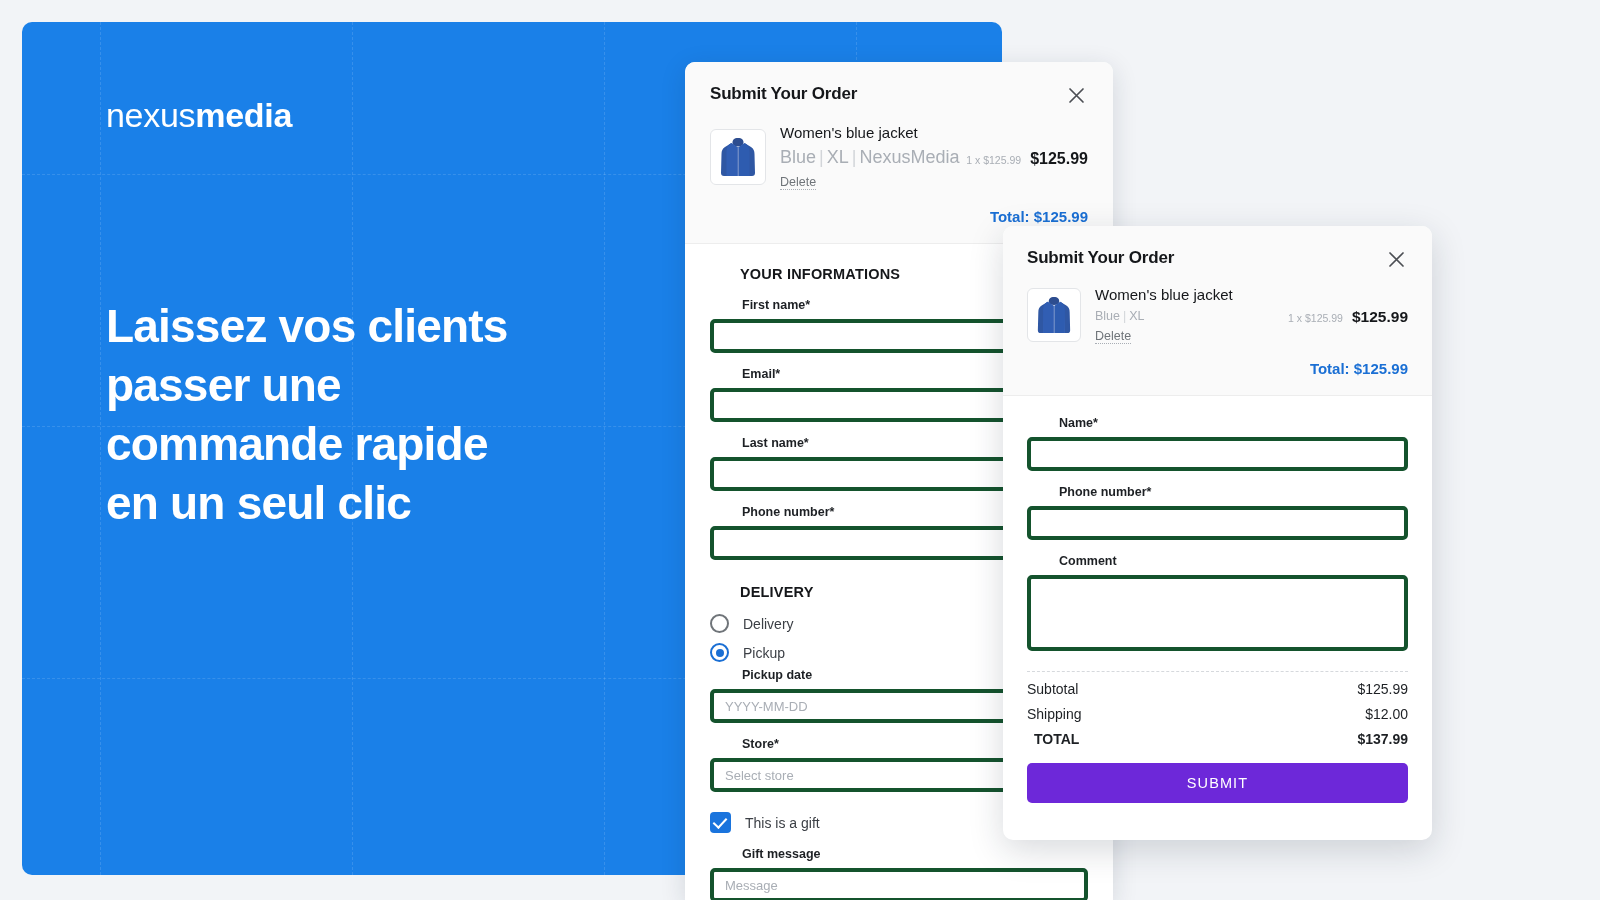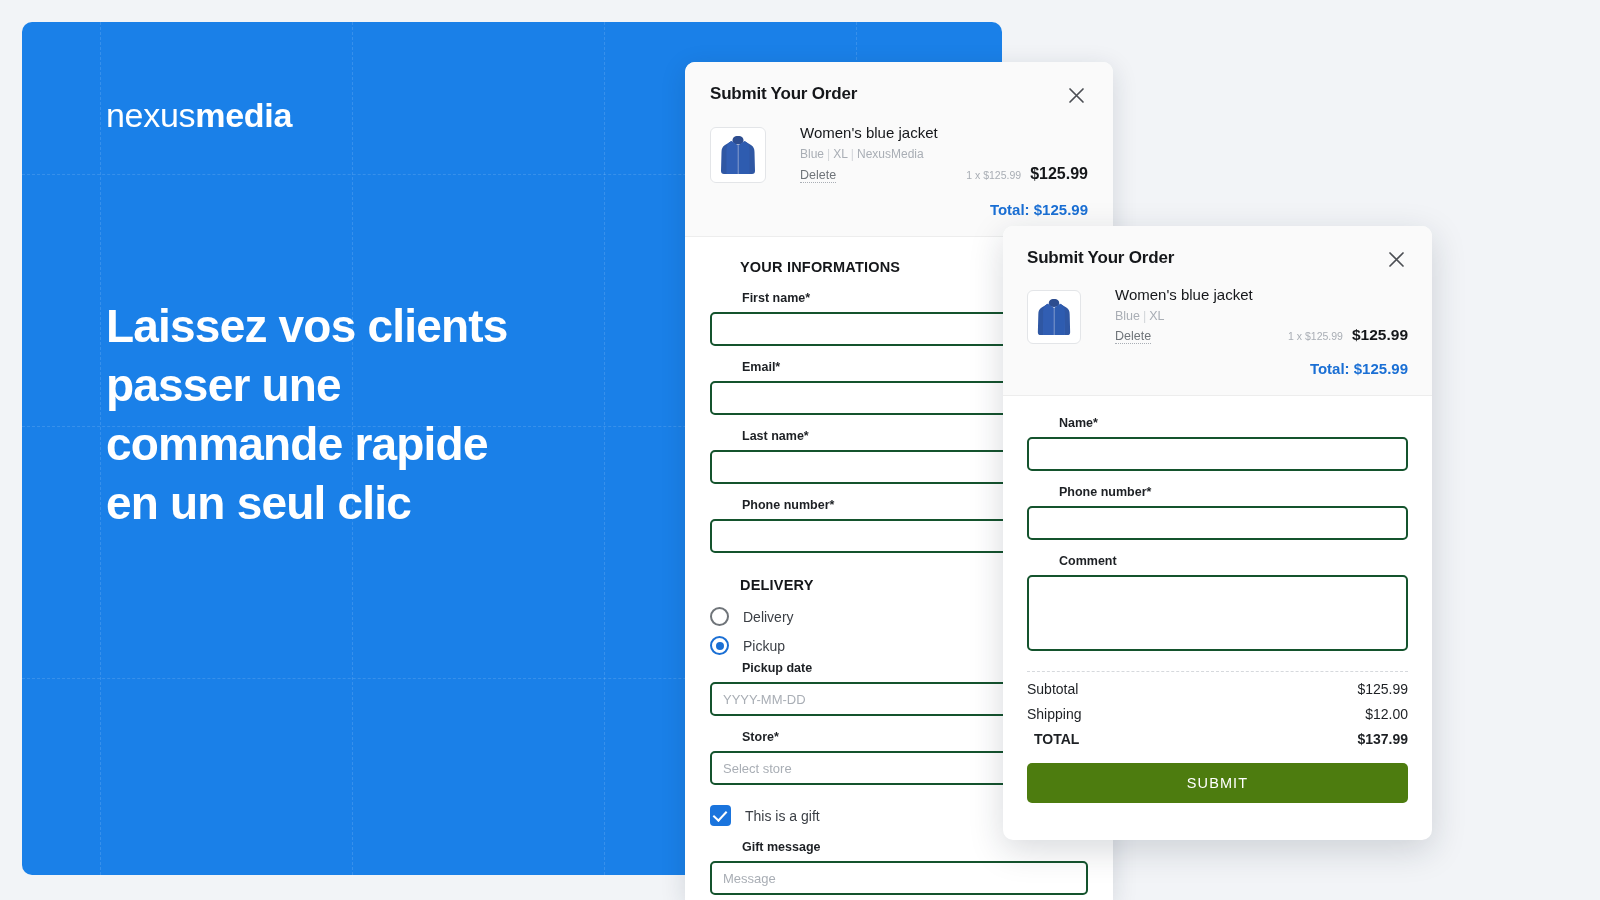--- a/index.html
+++ b/index.html
@@ -101,22 +101,21 @@
     background: none;
     border: none;
     cursor: pointer;
     color: #4c4f54;
     line-height: 0;
     padding: 2px;
   }
 
   .cart-item {
     display: flex;
-    align-items: flex-end;
-    gap: 20px;
+    align-items: center;
   }
   .thumb {
     flex: 0 0 auto;
     background: #ffffff;
     border: 1px solid #e3e5e8;
     border-radius: 6px;
     display: flex;
     align-items: center;
     justify-content: center;
     overflow: hidden;
@@ -153,21 +152,21 @@
     margin-left: 30px;
   }
   .field-label {
     font-weight: 700;
     color: #1d2024;
     padding-left: 32px;
   }
   .field-box {
     width: 100%;
     background: #ffffff;
-    border: 2px solid #14532d;
+    border: 4px solid #14532d;
     border-radius: 5px;
     font-family: "Liberation Sans", sans-serif;
     color: #15171a;
     outline: none;
   }
   .field-box::placeholder { color: #a9aeb5; }
 
   .radio-row { display: flex; align-items: center; }
   .radio {
     width: 19px; height: 19px;
@@ -216,21 +215,21 @@
     justify-content: space-between;
     align-items: baseline;
   }
   .totals-row .lbl { color: #1d2024; }
   .totals-row .val { color: #1d2024; }
   .totals-row.grand .lbl,
   .totals-row.grand .val { font-weight: 700; margin-left: 7px; }
 
   .submit-btn {
     width: 100%;
-    background: #4d7c0f;
+    background: #6d28d9;
     color: #ffffff;
     border: none;
     border-radius: 5px;
     font-family: "Liberation Sans", sans-serif;
     font-weight: 400;
     letter-spacing: 1.1px;
     cursor: pointer;
   }
 
   
@@ -242,21 +241,21 @@
     box-shadow: 0 6px 26px rgba(24,37,56,0.14);
     border-bottom-left-radius: 0;
     border-bottom-right-radius: 0;
   }
   #modal-back .cart-head { padding: 22px 25px 18px 25px; }
   #modal-back .modal-title { font-size: 17px; }
   #modal-back .cart-item { margin-top: 16px; }
   #modal-back .thumb { width: 56px; height: 56px; }
   #modal-back .item-mid { margin-left: 14px; padding-top: 1px; }
   #modal-back .item-name { font-size: 15px; }
-  #modal-back .item-meta { font-size: 12px; margin-top: 6px; }
+  #modal-back .item-meta { font-size: 18px; margin-top: 6px; }
   #modal-back .delete-link { font-size: 12.5px; margin-top: 7px; }
   #modal-back .item-right { gap: 9px; padding-top: 4px; }
   #modal-back .unit-price { font-size: 10.5px; }
   #modal-back .line-price { font-size: 16px; }
   #modal-back .cart-total { font-size: 15px; margin-top: 18px; }
   #modal-back .body { padding: 22px 25px 0 25px; }
   #modal-back .section-title { font-size: 14.5px; }
   #modal-back .field-label { font-size: 12.5px; margin-bottom: 7px; }
   #modal-back .field-box { height: 34px; padding: 0 11px; font-size: 13px; }
 

